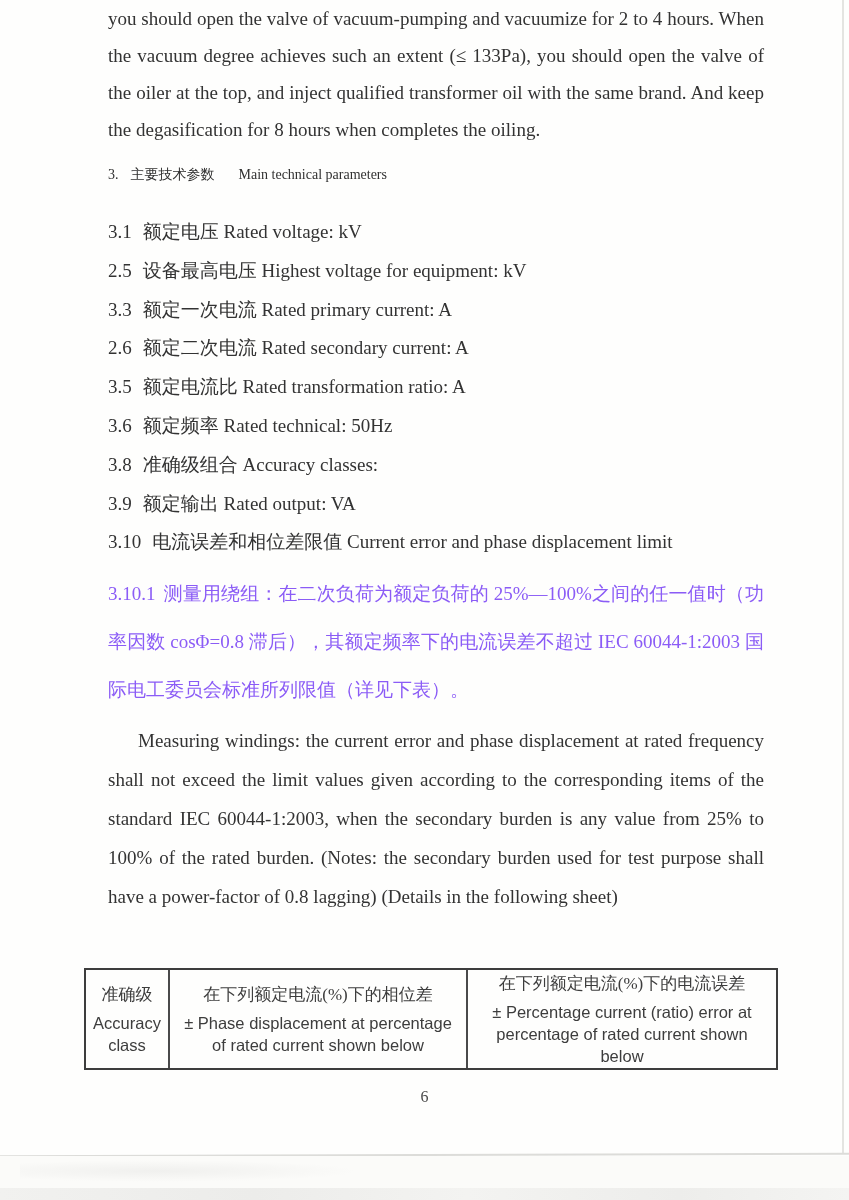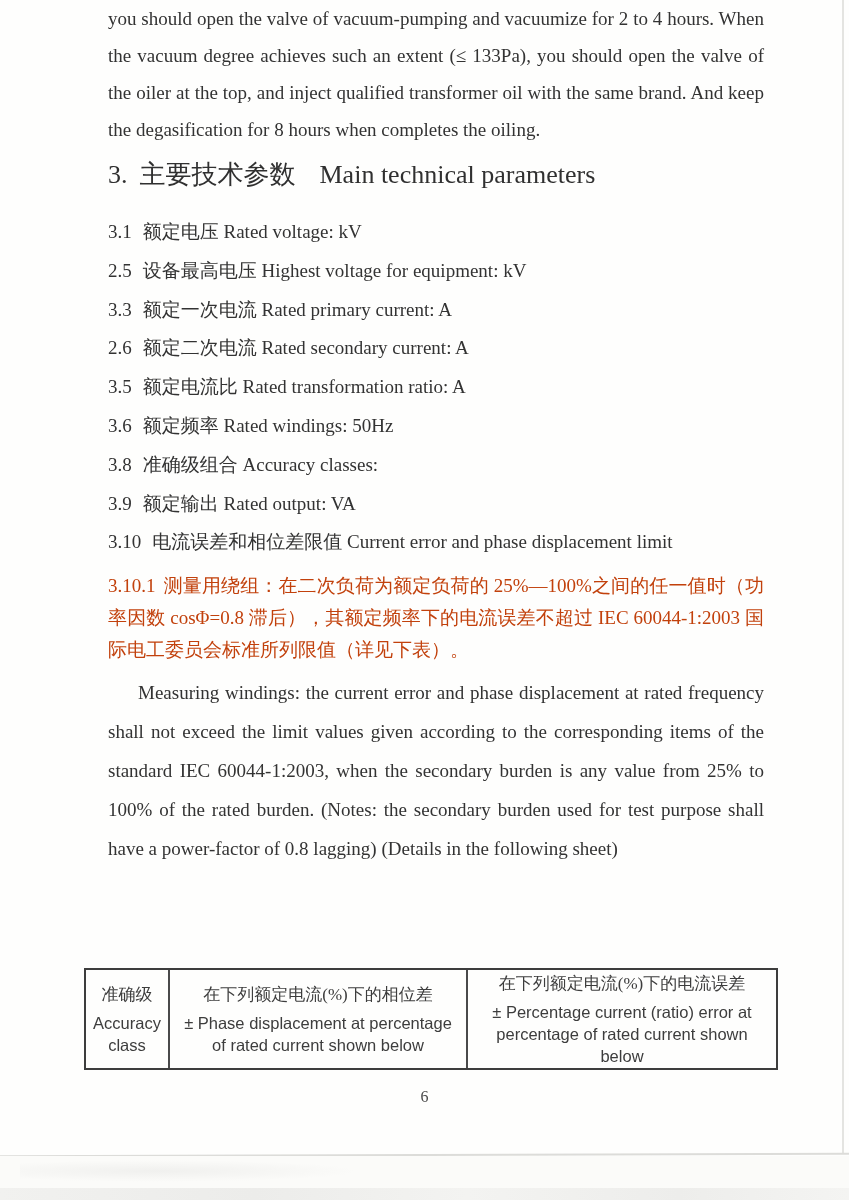--- a/index.html
+++ b/index.html
@@ -63,42 +63,42 @@
   }
   .body-text {
     font-size: 19px;
     line-height: 37px;
     text-align: justify;
     color: #333333;
   }
   .para-oiling { }
   .section-heading {
     margin-top: 11px;
-    font-size: 26px;
+    font-size: 14px;
     font-weight: normal;
     line-height: 32px;
     color: #303030;
     white-space: nowrap;
   }
   .section-heading .sep { display: inline-block; width: 12px; }
   .section-heading .sep-wide { display: inline-block; width: 24px; }
   .param-list { margin-top: 22px; }
   .param-item {
     font-size: 19px;
     line-height: 38.8px;
     color: #333333;
     white-space: nowrap;
   }
   .param-item .num { margin-right: 11px; }
   .para-zh {
     margin-top: 8px;
     font-size: 19px;
-    line-height: 32px;
+    line-height: 48px;
     text-align: justify;
-    color: #c2410c;
+    color: #8b5cf6;
   }
   .para-zh .num { margin-right: 8px; }
   .para-measuring {
     margin-top: 7px;
     line-height: 39px;
     text-indent: 30px;
   }
 
   
   .acc-table {
@@ -155,21 +155,21 @@
       <p class="body-text para-oiling">you should open the valve of vacuum-pumping and vacuumize for 2 to 4 hours. When the vacuum degree achieves such an extent (≤ 133Pa), you should open the valve of the oiler at the top, and inject qualified transformer oil with the same brand. And keep the degasification for 8 hours when completes the oiling.</p>
 
       <h3 class="section-heading"><span>3.</span><span class="sep"></span><span>主要技术参数</span><span class="sep-wide"></span><span>Main technical parameters</span></h3>
 
       <div class="param-list">
         <div class="param-item"><span class="num">3.1</span><span>额定电压 Rated voltage: kV</span></div>
         <div class="param-item"><span class="num">2.5</span><span>设备最高电压 Highest voltage for equipment: kV</span></div>
         <div class="param-item"><span class="num">3.3</span><span>额定一次电流  Rated primary current: A</span></div>
         <div class="param-item"><span class="num">2.6</span><span>额定二次电流 Rated secondary current: A</span></div>
         <div class="param-item"><span class="num">3.5</span><span>额定电流比  Rated transformation ratio: A</span></div>
-        <div class="param-item"><span class="num">3.6</span><span>额定频率  Rated windings: 50Hz</span></div>
+        <div class="param-item"><span class="num">3.6</span><span>额定频率  Rated technical: 50Hz</span></div>
         <div class="param-item"><span class="num">3.8</span><span>准确级组合  Accuracy classes:</span></div>
         <div class="param-item"><span class="num">3.9</span><span>额定输出 Rated output: VA</span></div>
         <div class="param-item"><span class="num">3.10</span><span>电流误差和相位差限值 Current error and phase displacement limit</span></div>
       </div>
 
       <p class="para-zh"><span class="num">3.10.1</span><span>测量用绕组：在二次负荷为额定负荷的 25%—100%之间的任一值时（功率因数 cosΦ=0.8 滞后），其额定频率下的电流误差不超过 IEC 60044-1:2003 国际电工委员会标准所列限值（详见下表）。</span></p>
 
       <p class="body-text para-measuring">Measuring windings: the current error and phase displacement at rated frequency shall not exceed the limit values given according to the corresponding items of the standard IEC 60044-1:2003, when the secondary burden is any value from 25% to 100% of the rated burden. (Notes: the secondary burden used for test purpose shall have a power-factor of 0.8 lagging) (Details in the following sheet)</p>
 
     </div>

